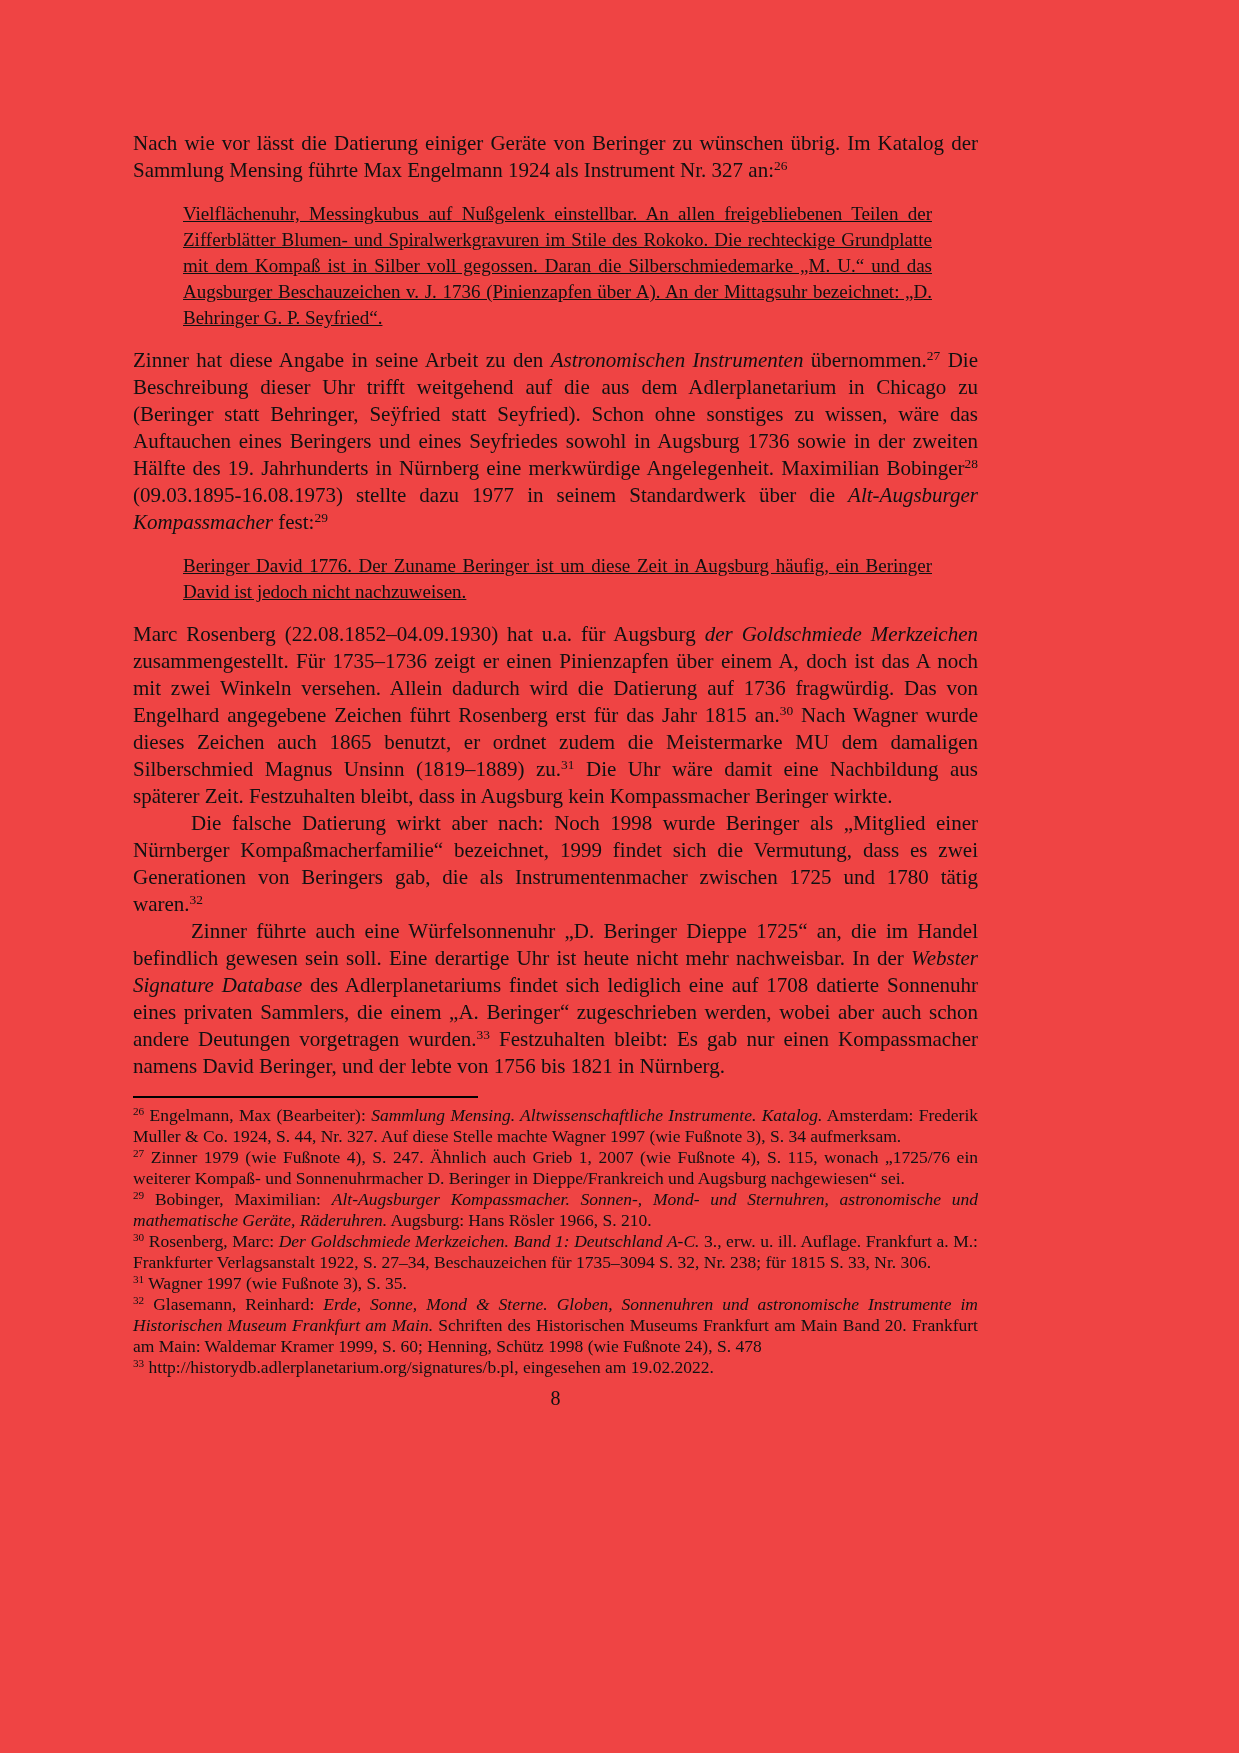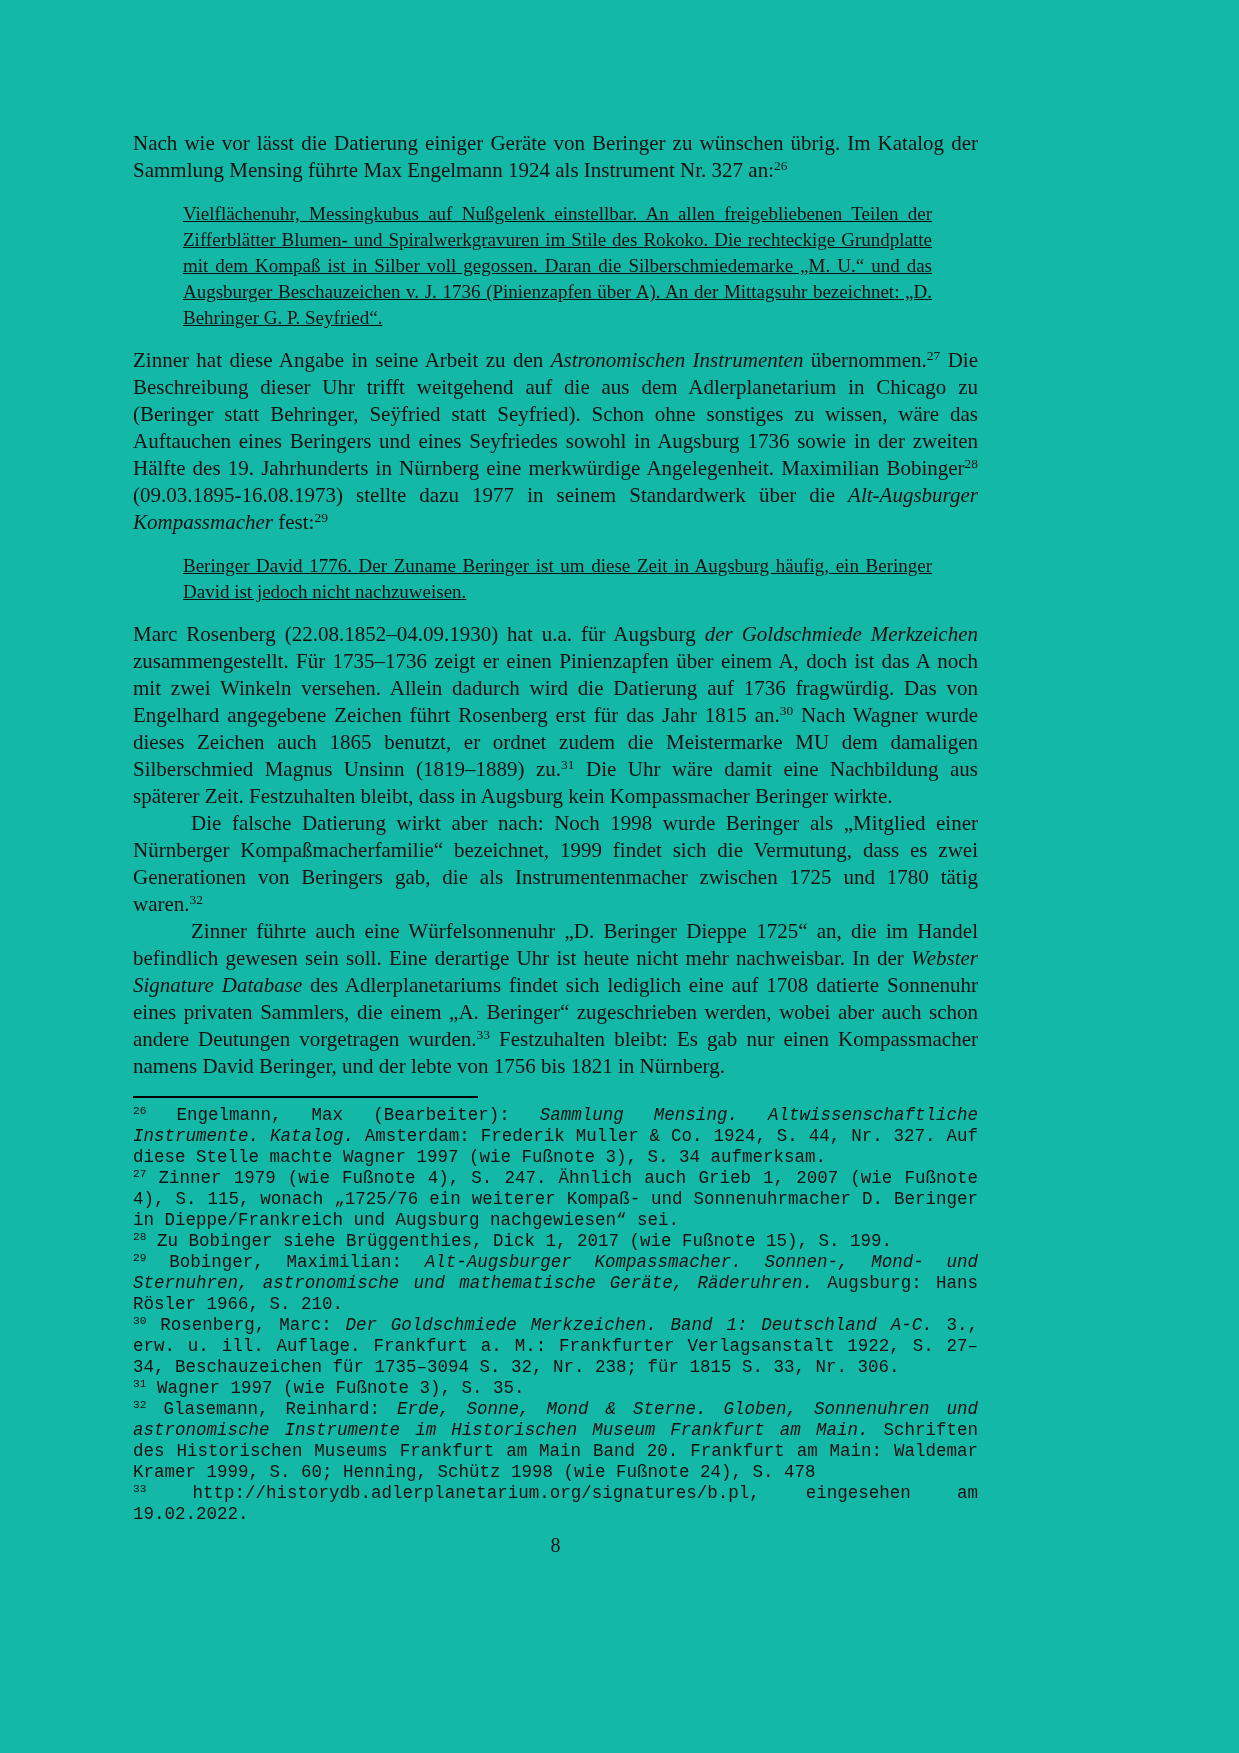--- a/index.html
+++ b/index.html
@@ -5,21 +5,21 @@
   html, body {
     margin: 0;
     padding: 0;
     background: #ffffff;
   }
   .page {
     position: relative;
     width: 1239px;
     height: 1753px;
     box-sizing: border-box;
-    background: #14b8a6;
+    background: #ef4444;
     color: #111111;
     font-family: "Liberation Serif", "DejaVu Serif", serif;
     padding: 130px 261px 0 133px;
     overflow: hidden;
   }
   .content {
     width: 845px;
   }
   p { margin: 0; }
   .para {
@@ -53,21 +53,20 @@
     line-height: 21px;
   }
   .fn-rule {
     width: 345px;
     height: 0;
     border-top: 2px solid #000000;
     margin: 0 0 7px 0;
   }
   .fn {
     text-align: justify;
-    font-family: Liberation Mono, monospace;
   }
   .page-number {
     width: 845px;
     text-align: center;
     margin-top: 9px;
     font-size: 20px;
   }
 </style>
 </head>
 <body>
@@ -86,21 +85,20 @@
     <p class="para gap-before"><span>Marc Rosenberg (22.08.1852–04.09.1930) hat u.a. für Augsburg </span><span class="it">der Goldschmiede Merkzeichen</span><span> zusammengestellt. Für 1735–1736 zeigt er einen Pinienzapfen über einem A, doch ist das A noch mit zwei Winkeln versehen. Allein dadurch wird die Datierung auf 1736 fragwürdig. Das von Engelhard angegebene Zeichen führt Rosenberg erst für das Jahr 1815 an.</span><sup>30</sup><span> Nach Wagner wurde dieses Zeichen auch 1865 benutzt, er ordnet zudem die Meistermarke MU dem damaligen Silberschmied Magnus Unsinn (1819–1889) zu.</span><sup>31</sup><span> Die Uhr wäre damit eine Nachbildung aus späterer Zeit. Festzuhalten bleibt, dass in Augsburg kein Kompassmacher Beringer wirkte.</span></p>
 
     <p class="para para-indent"><span>Die falsche Datierung wirkt aber nach: Noch 1998 wurde Beringer als „Mitglied einer Nürnberger Kompaßmacherfamilie“ bezeichnet, 1999 findet sich die Vermutung, dass es zwei Generationen von Beringers gab, die als Instrumentenmacher zwischen 1725 und 1780 tätig waren.</span><sup>32</sup></p>
 
     <p class="para para-indent"><span>Zinner führte auch eine Würfelsonnenuhr „D. Beringer Dieppe 1725“ an, die im Handel befindlich gewesen sein soll. Eine derartige Uhr ist heute nicht mehr nachweisbar. In der </span><span class="it">Webster Signature Database</span><span> des Adlerplanetariums findet sich lediglich eine auf 1708 datierte Sonnenuhr eines privaten Sammlers, die einem „A. Beringer“ zugeschrieben werden, wobei aber auch schon andere Deutungen vorgetragen wurden.</span><sup>33</sup><span> Festzuhalten bleibt: Es gab nur einen Kompassmacher namens David Beringer, und der lebte von 1756 bis 1821 in Nürnberg.</span></p>
 
     <div class="footnotes">
       <div class="fn-rule"></div>
       <p class="fn"><sup>26</sup><span> Engelmann, Max (Bearbeiter): </span><span class="it">Sammlung Mensing. Altwissenschaftliche Instrumente. Katalog.</span><span> Amsterdam: Frederik Muller &amp; Co. 1924, S. 44, Nr. 327. Auf diese Stelle machte Wagner 1997 (wie Fußnote 3), S. 34 aufmerksam.</span></p>
       <p class="fn"><sup>27</sup><span> Zinner 1979 (wie Fußnote 4), S. 247. Ähnlich auch Grieb 1, 2007 (wie Fußnote 4), S. 115, wonach „1725/76 ein weiterer Kompaß- und Sonnenuhrmacher D. Beringer in Dieppe/Frankreich und Augsburg nachgewiesen“ sei.</span></p>
-      <p class="fn"><sup>28</sup><span> Zu Bobinger siehe Brüggenthies, Dick 1, 2017 (wie Fußnote 15), S. 199.</span></p>
       <p class="fn"><sup>29</sup><span> Bobinger, Maximilian: </span><span class="it">Alt-Augsburger Kompassmacher. Sonnen-, Mond- und Sternuhren, astronomische und mathematische Geräte, Räderuhren.</span><span> Augsburg: Hans Rösler 1966, S. 210.</span></p>
       <p class="fn"><sup>30</sup><span> Rosenberg, Marc: </span><span class="it">Der Goldschmiede Merkzeichen. Band 1: Deutschland A-C.</span><span> 3., erw. u. ill. Auflage. Frankfurt a. M.: Frankfurter Verlagsanstalt 1922, S. 27–34, Beschauzeichen für 1735–3094 S. 32, Nr. 238; für 1815 S. 33, Nr. 306.</span></p>
       <p class="fn"><sup>31</sup><span> Wagner 1997 (wie Fußnote 3), S. 35.</span></p>
       <p class="fn"><sup>32</sup><span> Glasemann, Reinhard: </span><span class="it">Erde, Sonne, Mond &amp; Sterne. Globen, Sonnenuhren und astronomische Instrumente im Historischen Museum Frankfurt am Main.</span><span> Schriften des Historischen Museums Frankfurt am Main Band 20. Frankfurt am Main: Waldemar Kramer 1999, S. 60; Henning, Schütz 1998 (wie Fußnote 24), S. 478</span></p>
       <p class="fn"><sup>33</sup><span> http://historydb.adlerplanetarium.org/signatures/b.pl, eingesehen am 19.02.2022.</span></p>
     </div>
 
     <div class="page-number">8</div>
 
   </div>

